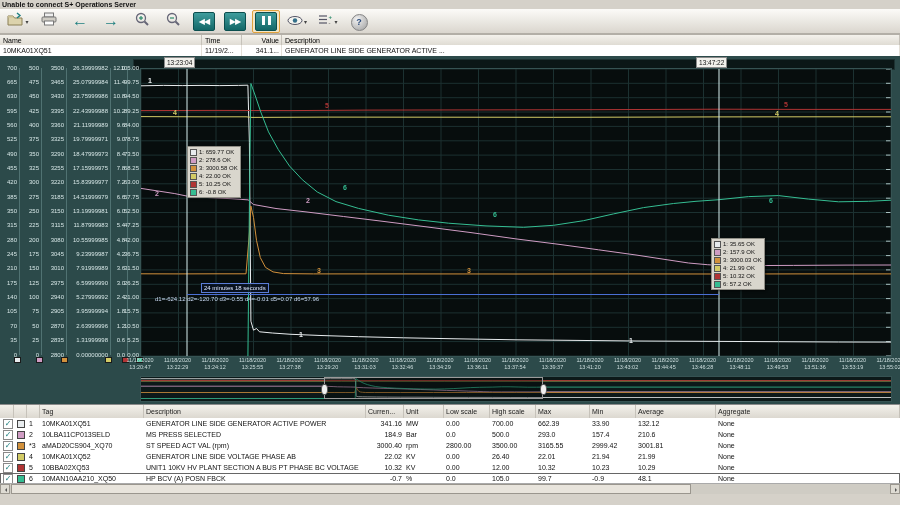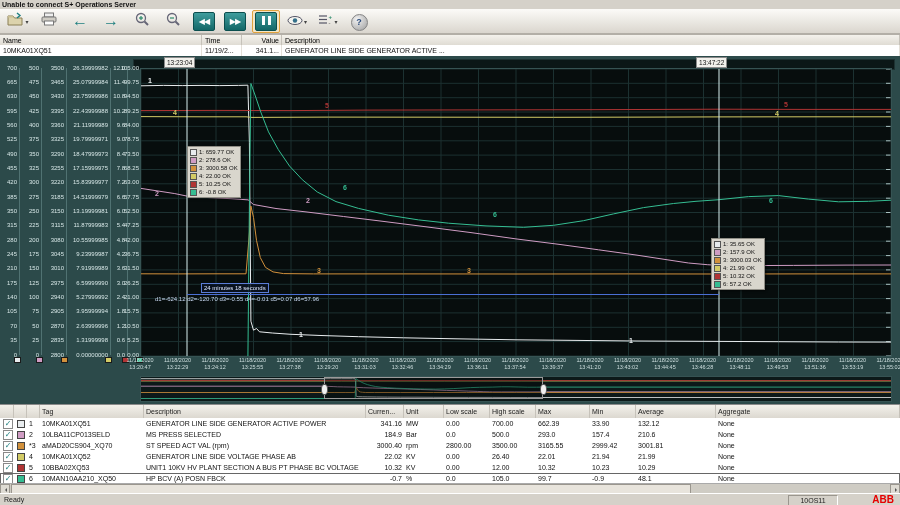--- a/index.html
+++ b/index.html
@@ -689,18 +689,13 @@
         </div>
       </div>
   </div>
 
   <div class="hscroll">
     <div class="sarrow left"></div>
     <div class="sthumb"></div>
     <div class="sarrow right"></div>
   </div>
 
-  <div class="statusbar">
-    <span class="ready">Ready</span>
-    <span class="nodebox">10OS11</span>
-    <span class="abblogo">ABB</span>
-  </div>
 </div>
 
 </body></html>

